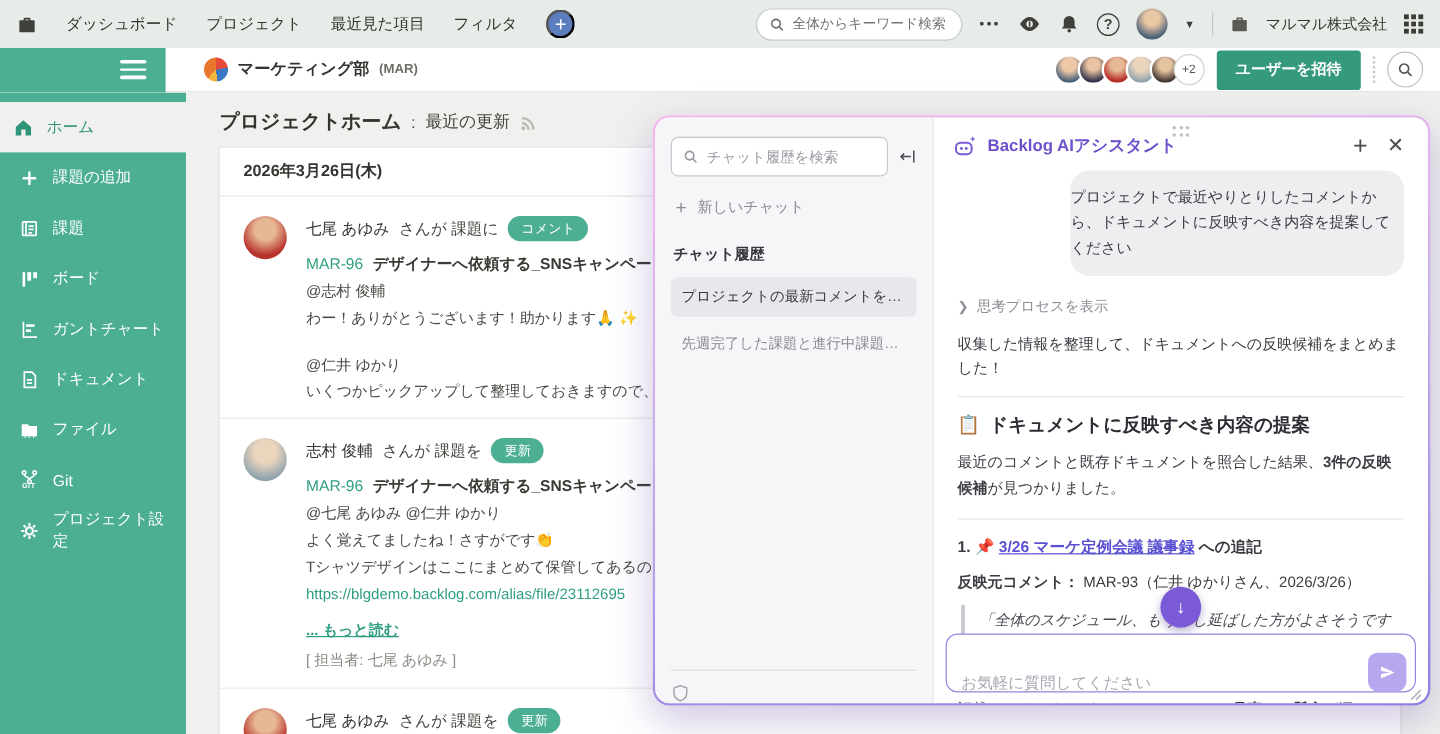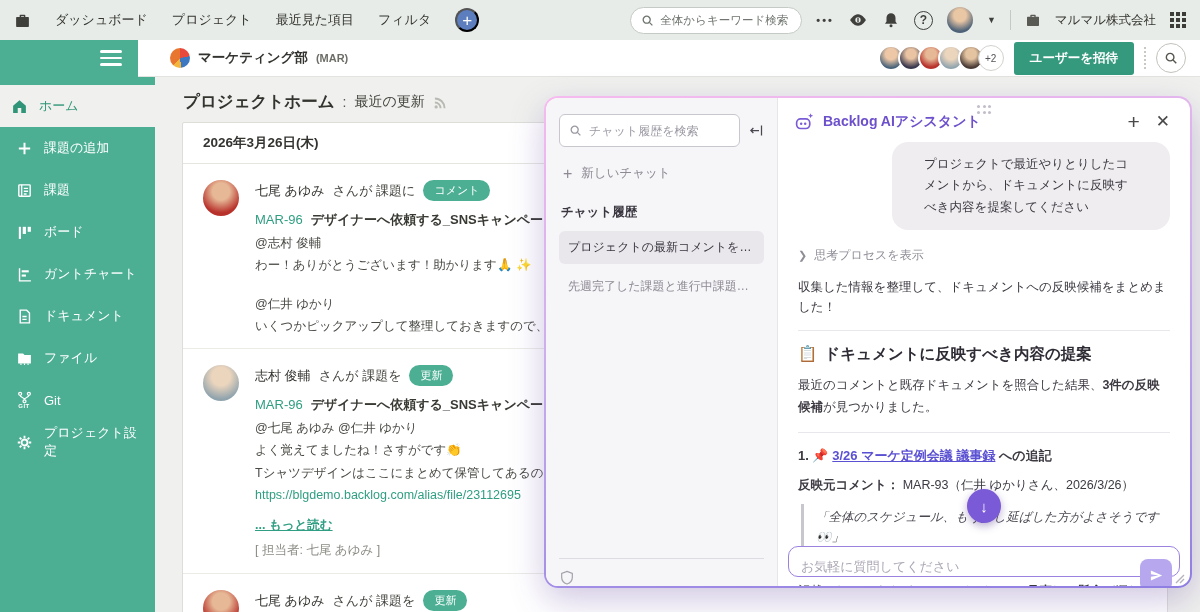--- a/index.html
+++ b/index.html
@@ -127,42 +127,42 @@
     display:grid; grid-template-columns:repeat(3,3px); grid-gap:2.5px; }
   .drag-dots span { width:3px; height:3px; border-radius:50%; background:#c2bfc8; }
   .ai-header { display:flex; align-items:center; gap:8px; padding:13px 16px 6px; }
   .ai-title { flex:1; font-size:14px; font-weight:bold; color:#6d51cc; }
   .hdr-btn { background:none; border:none; color:#4a4a4a; cursor:pointer; padding:0 4px; }
   .hdr-btn.plus { font-size:21px; line-height:1; font-weight:300; }
   .hdr-btn.close { font-size:17px; line-height:1; }
 
   .chat-scroll { flex:1; overflow:hidden; padding:4px 20px 0; font-size:12.5px; color:#3d3a42; }
   .user-bubble { margin-left:auto; width:fit-content; max-width:278px; background:#efedf0;
-    border-radius:16px; padding:12px 32px; line-height:1.7; }
+    border-radius:16px; padding:12px 0; line-height:1.7; }
   .thought-row { margin-top:17px; display:flex; align-items:center; gap:7px; color:#908d97; font-size:12px; cursor:pointer; }
   .thought-row .chev { font-size:11px; }
   .ai-intro { margin-top:13px; line-height:1.6; }
   .ai-div { border:none; border-top:1px solid #e9e7ec; margin:13px 0; }
   .prop-heading { font-size:15.5px; font-weight:bold; color:#2f2c35; display:flex; gap:7px; align-items:center; }
   .summary { margin-top:10px; line-height:1.75; }
   b { font-weight:bold; }
   .sec-title { font-size:13px; font-weight:bold; line-height:1.6; }
   .sec-link { color:#5a50d2; text-decoration:underline;margin-top:13px; }
   .source-row { margin-top:9px; line-height:1.6; }
   .quote { margin:9px 0 9px 3px; padding:3px 0 3px 12px; border-left:3px solid #c9c6ce;
     font-style:italic; color:#4a4750; line-height:1.6; }
   .body2 { line-height:1.75; }
 
   .scroll-btn { position:absolute; left:50%; bottom:63px; transform:translateX(-50%);
     width:34px; height:34px; border-radius:50%; background:#7a5ad6; color:#fff; border:none;
     font-size:15px; display:flex; align-items:center; justify-content:center;
     box-shadow:0 3px 8px rgba(60,30,120,.35); cursor:pointer; z-index:2; }
-  .input-bar { position:absolute; left:10px; right:10px; bottom:9px; height:31px; background:#fff;
-    border:1.8px solid #9b82e0; border-radius:10px; display:flex; align-items:flex-start;
-    padding:12px 7px 0 12px; z-index:3; }
+  .input-bar { position:absolute; left:10px; right:10px; bottom:9px; height:49px; background:#fff;
+    border:1.8px solid #9b82e0; border-radius:10px; display:flex; align-items:flex-end;
+    padding:0 7px 0 12px; z-index:3; }
   .input-bar input { flex:1; border:none; outline:none; font-size:13px; color:#3a3740; background:transparent; }
   .input-bar input::placeholder { color:#aba7b4; }
   .send-btn { width:32px; height:32px; border-radius:8px; background:#b7a7ee; border:none;
     display:flex; align-items:center; justify-content:center; cursor:pointer; flex:none; }
   .resize-handle { position:absolute; right:5px; bottom:2px; z-index:4; }
 </style>
 </head>
 <body>
 
 <div class="topbar">

